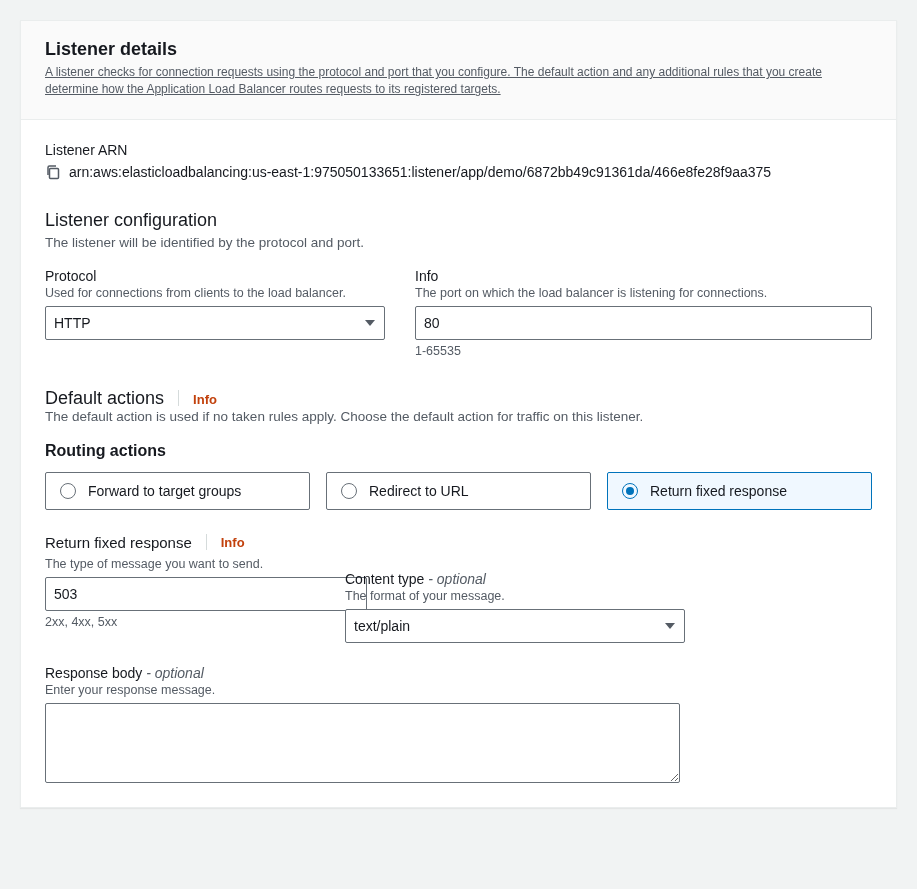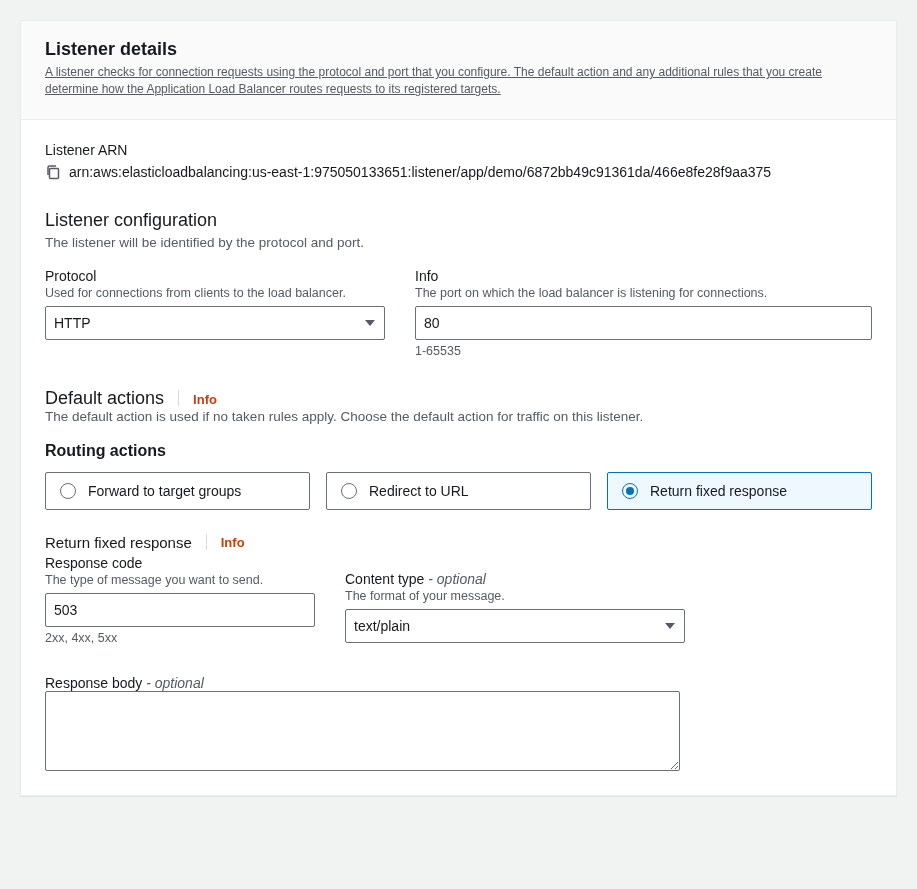--- a/index.html
+++ b/index.html
@@ -299,42 +299,42 @@
       </div>
 
       <div class="return-heading">
         <span class="rf-title">Return fixed response</span>
         <div class="divider"></div>
         <span class="info-link">Info</span>
       </div>
 
       <div class="row">
         <div class="col" style="width:270px;">
-          <div class="field-title">Response code</div>
           <div class="help-text">The type of message you want to send.</div>
-          <input class="aws-input" style="width: 270px;" value="503">
+          <input class="aws-input" style="width: 322px;" value="503">
           <div class="below-text">2xx, 4xx, 5xx</div>
         </div>
         <div class="col" style="width:340px;margin-top:16px;">
           <div class="field-title">
             <span>Content type</span><span class="optional"> - optional</span>
           </div>
           <div class="help-text">The format of your message.</div>
           <div class="select-wrap" style="width:340px;">
             <select class="aws-select" style="width:100%;">
               <option>text/plain</option>
             </select>
             <svg class="caret" width="10" height="6" viewBox="0 0 10 6">
                 <path d="M0 0 L5 6 L10 0 Z" fill="#545b64"></path>
               </svg>
           </div>
         </div>
       </div>
 
-      <div class="col" style="margin-top:30px;">
+      <div class="col" style="margin-top:22px;">
         <div class="field-title">
           <span>Response body</span><span class="optional"> - optional</span>
         </div>
+        <div class="help-text">Enter your response message.</div>
         <textarea class="aws-textarea" style=""></textarea>
       </div>
     </div>
   </div>
 </div>
 
 </body></html>

